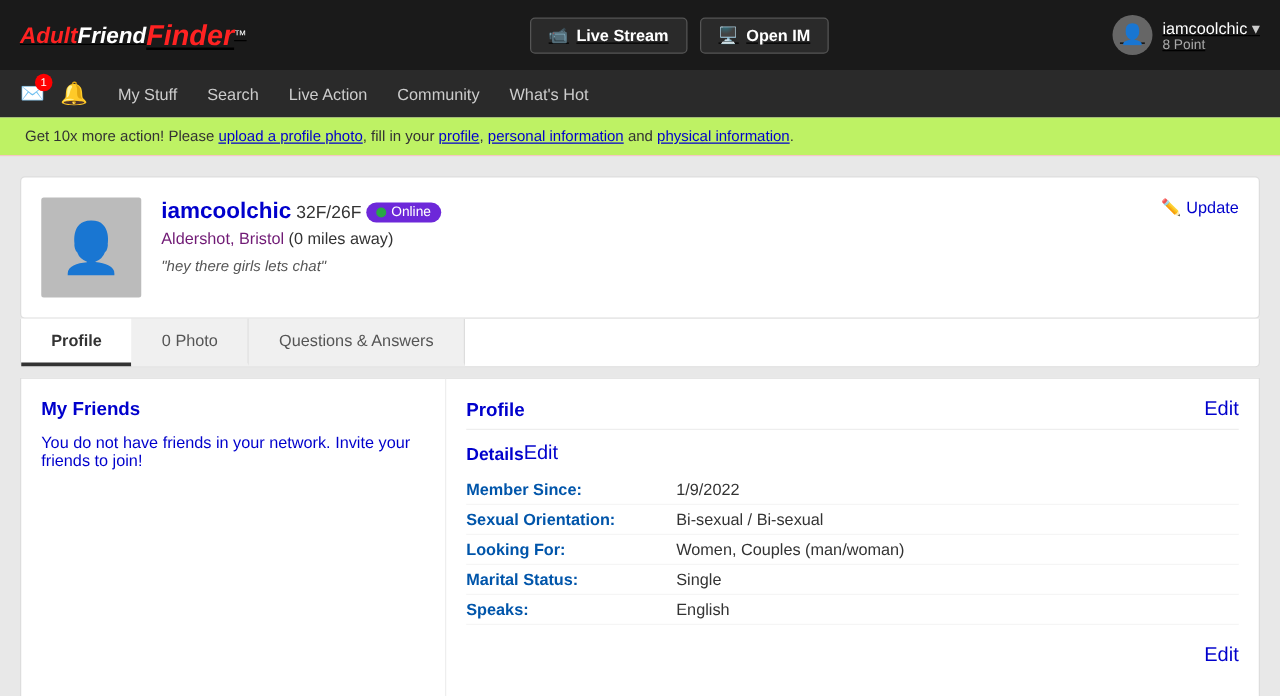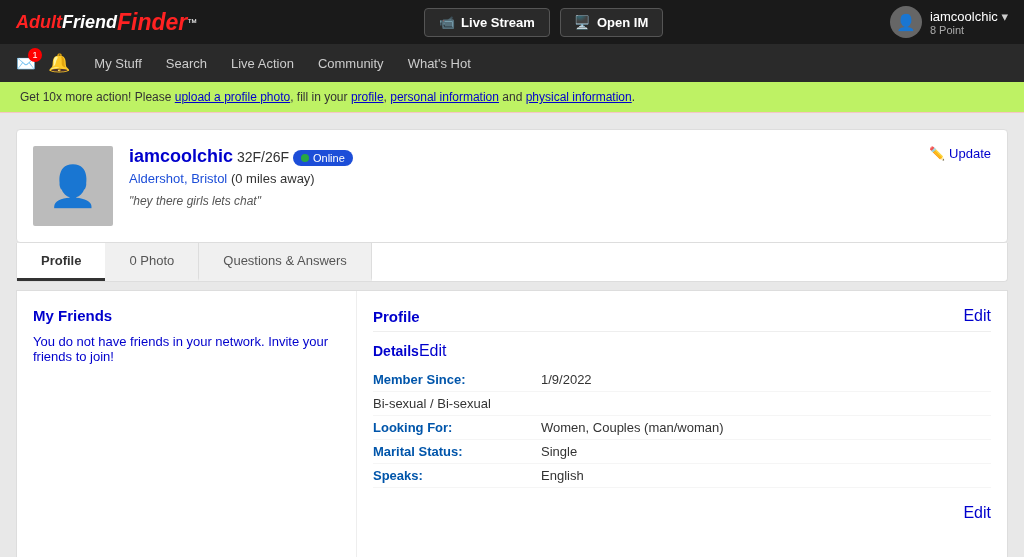--- a/index.html
+++ b/index.html
@@ -4,22 +4,23 @@
   <style>
     * { box-sizing: border-box; margin: 0; padding: 0; }
     body { font-family: Arial, sans-serif; font-size: 13px; background: #e8e8e8; }
 
     
     .top-bar {
       background: #1a1a1a;
       display: flex;
       align-items: center;
       padding: 12px 16px;
-      height: 44px;
+      height: 56px;
       justify-content: space-between;
+      text-decoration: underline;
     }
     .logo { display: flex; align-items: center; }
     .logo-adult { color: #ff2222; font-weight: bold; font-size: 18px; font-style: italic; }
     .logo-friend { color: #fff; font-weight: bold; font-size: 18px; font-style: italic; }
     .logo-finder { color: #ff2222; font-weight: bold; font-size: 23px; font-style: italic; }
     .logo-tm { color: #fff; font-size: 10px; vertical-align: super; }
 
     .top-center { display: flex; gap: 10px; align-items: center; }
     .btn-live, .btn-open {
       display: flex; align-items: center; gap: 6px;
@@ -93,21 +94,21 @@
       background: #bbb;
       border-radius: 2px;
       display: flex; align-items: center; justify-content: center;
       font-size: 40px; color: #888;
       overflow: hidden;
     }
     .profile-info { display: flex; flex-direction: column; gap: 4px; }
     .profile-username { color: #0000cc; font-size: 18px; font-weight: bold; }
     .online-badge {
       display: inline-flex; align-items: center; gap: 4px;
-      background: #1d4ed8; color: #fff;
+      background: #6d28d9; color: #fff;
       font-size: 11px; padding: 2px 8px; border-radius: 10px;
     }
     .profile-quote { color: #555; font-size: 12px; font-style: italic; margin-top: 4px; }
     .update-btn { color: #0000cc; font-size: 13px; cursor: pointer; text-decoration: none; display: flex; align-items: center; gap: 4px; }
 
     
     .tabs-bar {
       background: #fff;
       border: 1px solid #ddd;
       border-top: none;
@@ -251,21 +252,21 @@
 
   <div class="profile-header-card">
     <div class="profile-header-left">
       <div class="profile-avatar">👤</div>
       <div class="profile-info">
         <div><span class="profile-username">iamcoolchic</span><span style="color: rgb(51, 51, 51); font-size: 14px;"> 32F/26F </span><span class="online-badge">
               <span class="icon-dot"></span>
               <span>Online</span>
             </span></div>
         <div>
-          <span style="color:#1d4ed8;">Aldershot, Bristol</span>
+          <span style="color:#701a75;">Aldershot, Bristol</span>
           <span style="color:#333;">(0 miles away)</span>
         </div>
         <div class="profile-quote">"hey there girls lets chat"</div>
       </div>
     </div>
     <div>
       <a class="update-btn">
         <span>✏️</span>
         <span>Update</span>
       </a>
@@ -296,20 +297,21 @@
         <div class="details-header">
           <span class="details-title">Details</span>
           <a class="edit-link">Edit</a>
         </div>
 
         <div class="detail-row">
           <span class="detail-label">Member Since:</span>
           <span class="detail-value">1/9/2022</span>
         </div>
         <div class="detail-row">
+          <span class="detail-label">Sexual Orientation:</span>
           <span class="detail-value">Bi-sexual / Bi-sexual</span>
         </div>
         <div class="detail-row">
           <span class="detail-label">Looking For:</span>
           <span class="detail-value">Women, Couples (man/woman)</span>
         </div>
         <div class="detail-row">
           <span class="detail-label">Marital Status:</span>
           <span class="detail-value">Single</span>
         </div>

